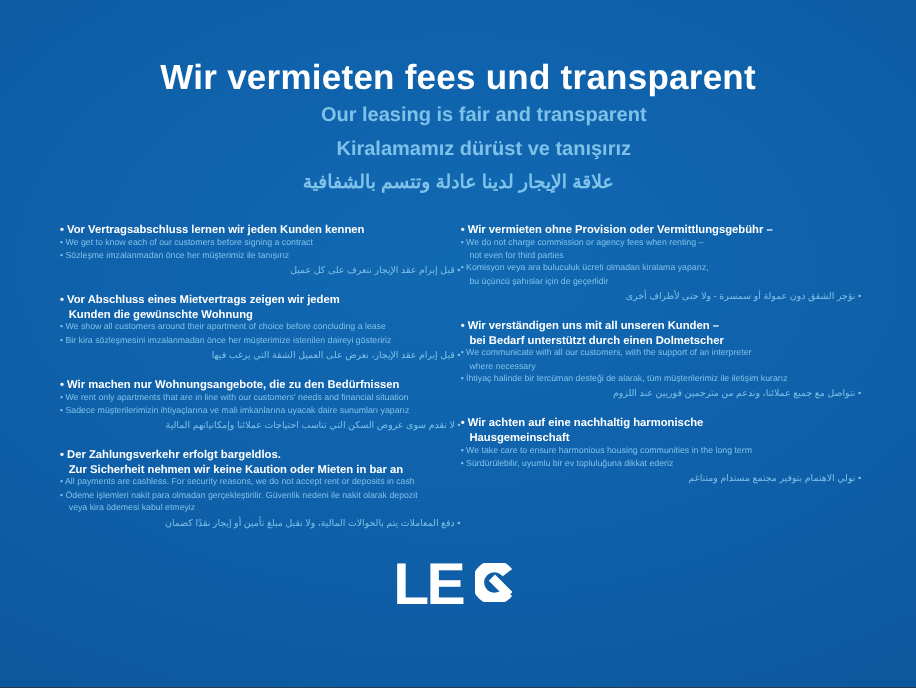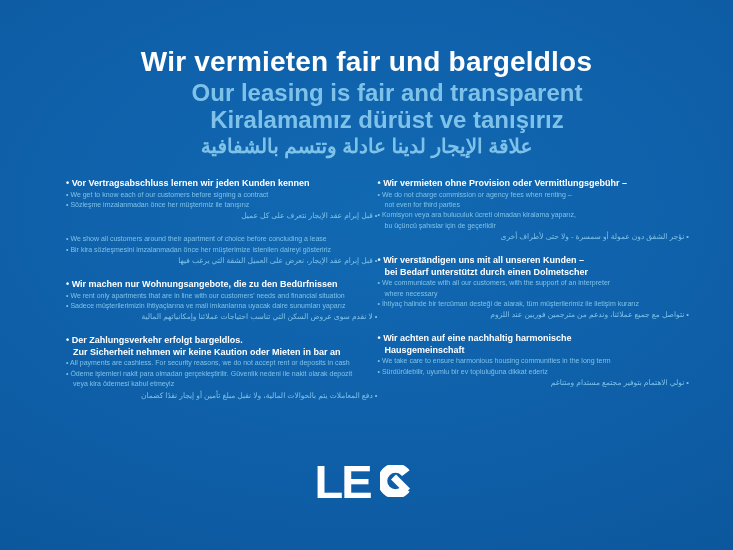--- a/index.html
+++ b/index.html
@@ -6,41 +6,41 @@
   .poster{
     position:relative;
     width:733px;height:550px;
     overflow:hidden;
     background:radial-gradient(ellipse 130% 110% at 50% 38%, #1169b2 0%, #0e5ea7 45%, #0b5497 80%, #0a4e8d 100%);
     font-family:"Liberation Sans", sans-serif;
     -webkit-font-smoothing:antialiased;
   }
   .header{padding-top:44px;text-align:center;}
   .h-de{color:#ffffff;font-size:28px;line-height:35px;font-weight:bold;letter-spacing:.2px;}
-  .h-en,.h-tr{color:#7fc2e9;font-size:24px;line-height:27px;font-weight:bold;padding-left:41px;}
-  .h-ar{color:#7fc2e9;font-size:20px;line-height:26px;font-weight:bold;direction:rtl;}
-  .content{display:flex;justify-content:space-between;padding:0 44px 0 66px;margin-top:19px;}
+  .h-en,.h-tr{color:#7fc2e9;font-size:16px;line-height:27px;font-weight:bold;padding-left:41px;}
+  .h-ar{color:#7fc2e9;font-size:15px;line-height:26px;font-weight:bold;direction:rtl;}
+  .content{display:flex;justify-content:space-between;padding:0 44px 0 48px;margin-top:19px;}
   .col{width:322px;}
   .section{margin-bottom:13px;}
   .lines div{white-space:nowrap;}
   .lines div:nth-child(n+2){padding-left:7px;}
   .de{color:#ffffff;font-weight:bold;font-size:9px;line-height:11.5px;}
   .sub{color:#7fc2e9;font-size:7px;line-height:10.4px;}
   .ar{direction:rtl;text-align:right;font-size:7.5px;line-height:11px;}
   .ar div:nth-child(n+2){padding-left:0;padding-right:7px;}
-  .logo{position:absolute;left:50%;transform:translateX(-50%);bottom:51px;width:101px;height:44px;}
+  .logo{position:absolute;left:50%;transform:translateX(-50%);bottom:66px;width:101px;height:44px;}
   .sr{position:absolute;width:1px;height:1px;overflow:hidden;clip:rect(0 0 0 0);}
 </style>
 </head>
 <body>
 
 <div class="poster">
 
   <div class="header">
-    <div class="h-de">Wir vermieten fair und bargeldlos</div>
+    <div class="h-de">Wir vermieten fees und transparent</div>
     <div class="h-en">Our leasing is fair and transparent</div>
     <div class="h-tr">Kiralamamız dürüst ve tanışırız</div>
     <div class="h-ar" dir="rtl">علاقة الإيجار لدينا عادلة وتتسم بالشفافية</div>
   </div>
 
   <div class="content">
 
     <div class="col">
       <div class="section">
         <div class="de lines">
@@ -50,20 +50,24 @@
             <div>• We get to know each of our customers before signing a contract</div>
           </div>
         <div class="sub lines">
             <div>• Sözleşme imzalanmadan önce her müşterimiz ile tanışırız</div>
           </div>
         <div class="sub ar lines" dir="rtl">
             <div>• قبل إبرام عقد الإيجار نتعرف على كل عميل</div>
           </div>
       </div>
       <div class="section">
+        <div class="de lines">
+            <div>• Vor Abschluss eines Mietvertrags zeigen wir jedem</div>
+            <div>Kunden die gewünschte Wohnung</div>
+          </div>
         <div class="sub lines">
             <div>• We show all customers around their apartment of choice before concluding a lease</div>
           </div>
         <div class="sub lines">
             <div>• Bir kira sözleşmesini imzalanmadan önce her müşterimize istenilen daireyi gösteririz</div>
           </div>
         <div class="sub ar lines" dir="rtl">
             <div>• قبل إبرام عقد الإيجار، نعرض على العميل الشقة التي يرغب فيها</div>
           </div>
       </div>

